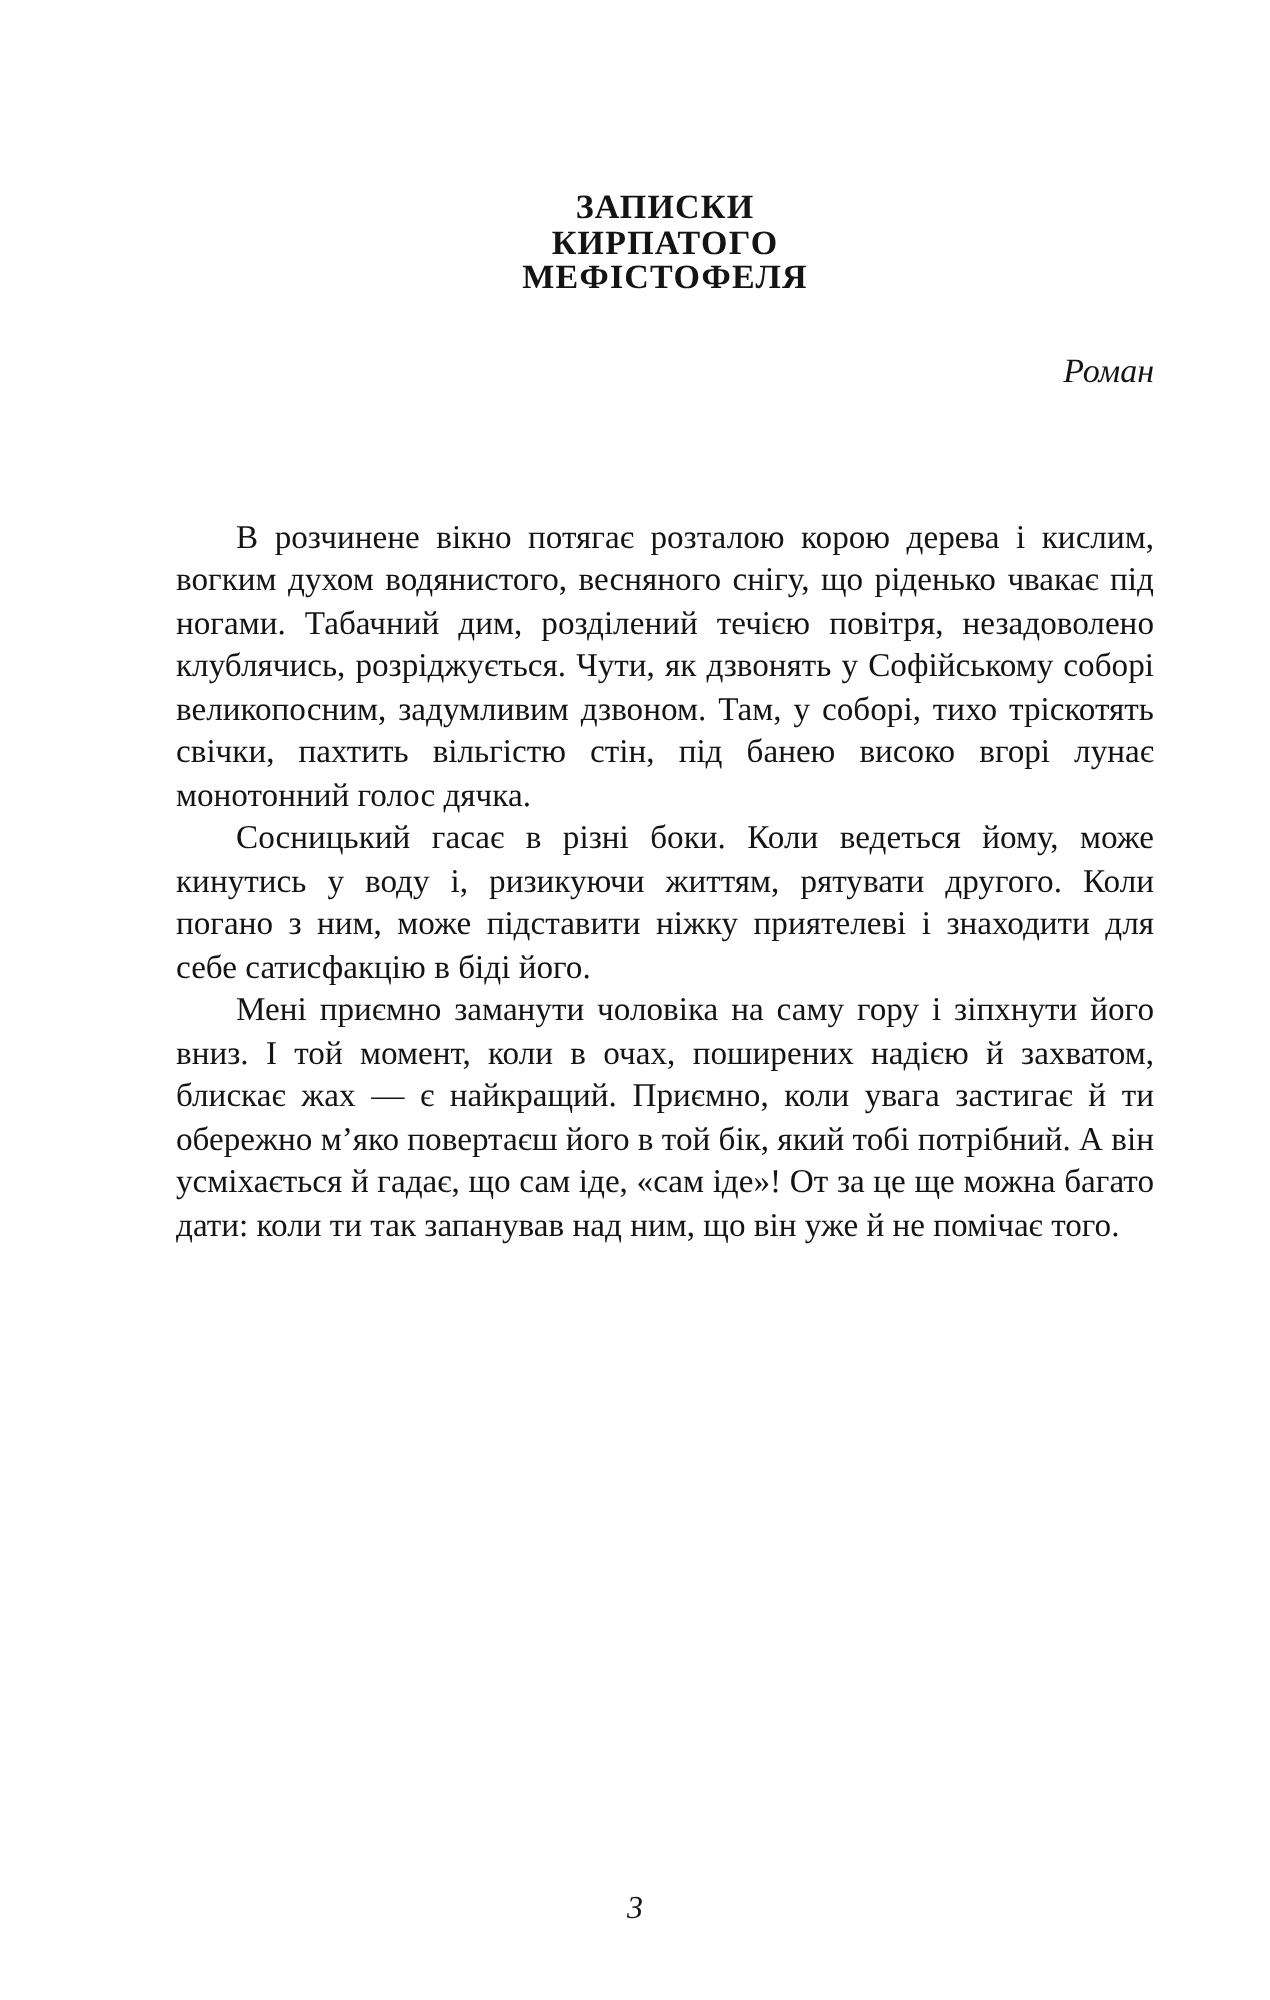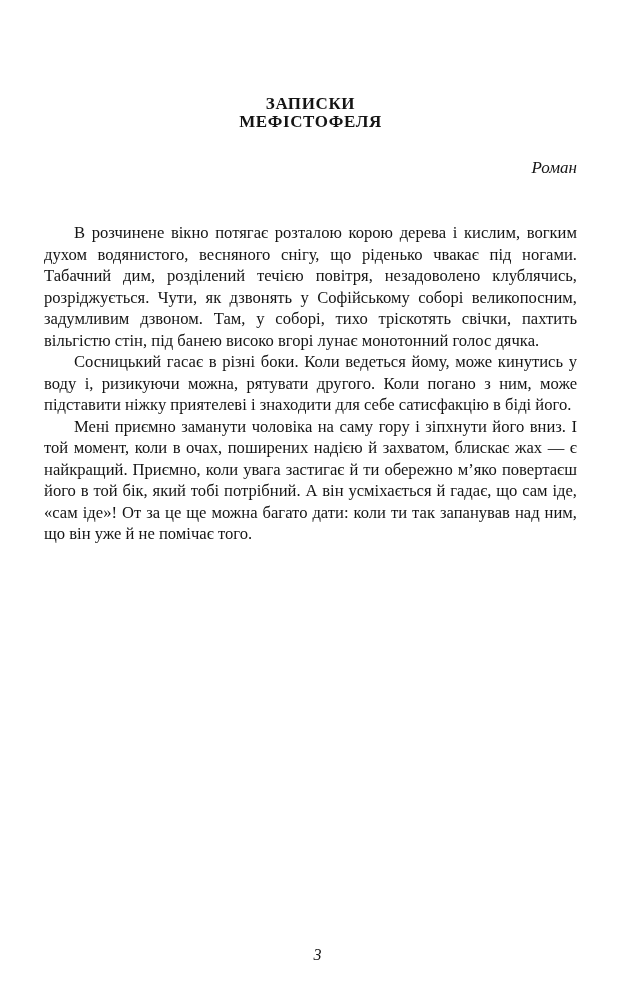--- a/index.html
+++ b/index.html
@@ -12,42 +12,42 @@
       height: 1000px;
       font-family: "Liberation Serif", "DejaVu Serif", serif;
       color: #141414;
       -webkit-font-smoothing: antialiased;
     }
     .page {
       position: relative;
       box-sizing: border-box;
       width: 635px;
       height: 1000px;
-      padding: 95px 58px 0 44px;
+      padding: 95px 58px 0 88px;
       background: #ffffff;
       overflow: hidden;
     }
     .title-block {
       text-align: center;
       font-weight: bold;
       font-size: 17px;
       line-height: 17.5px;
       letter-spacing: 0.6px;
     }
     .title-line {
       display: block;
     }
     .subtitle {
       text-align: right;
       font-style: italic;
       font-size: 17px;
       margin-top: 28px;
     }
     .body-text {
-      margin-top: 44px;
+      margin-top: 62px;
       font-size: 16.6px;
       line-height: 21.5px;
       text-align: justify;
       text-justify: inter-word;
     }
     .body-text p {
       margin: 0;
       padding: 0;
       text-indent: 30px;
       hyphens: auto;
@@ -63,26 +63,27 @@
       color: #141414;
     }
   </style>
 </head>
 <body>
 
 <div class="page">
 
   <header class="title-block">
     <span class="title-line">ЗАПИСКИ</span>
+    <span class="title-line">КИРПАТОГО</span>
     <span class="title-line">МЕФІСТОФЕЛЯ</span>
   </header>
 
   <div class="subtitle">Роман</div>
 
   <main class="body-text">
     <p>В розчинене вікно потягає розталою корою дерева і кислим, вогким духом водянистого, весняного снігу, що ріденько чвакає під ногами. Табачний дим, розділений течією повітря, незадоволено клублячись, розріджується. Чути, як дзвонять у Софійському соборі великопосним, задумливим дзвоном. Там, у соборі, тихо тріскотять свічки, пахтить вільгістю стін, під банею високо вгорі лунає монотонний голос дячка.</p>
-    <p>Сосницький гасає в різні боки. Коли ведеться йому, може кинутись у воду і, ризикуючи можна, рятувати другого. Коли погано з ним, може підставити ніжку приятелеві і знаходити для себе сатисфакцію в біді його.</p>
+    <p>Сосницький гасає в різні боки. Коли ведеться йому, може кинутись у воду і, ризикуючи життям, рятувати другого. Коли погано з ним, може підставити ніжку приятелеві і знаходити для себе сатисфакцію в біді його.</p>
     <p>Мені приємно заманути чоловіка на саму гору і зіпхнути його вниз. І той момент, коли в очах, поширених надією й захватом, блискає жах — є найкращий. Приємно, коли увага застигає й ти обережно м’яко повертаєш його в той бік, який тобі потрібний. А він усміхається й гадає, що сам іде, «сам іде»! От за це ще можна багато дати: коли ти так запанував над ним, що він уже й не помічає того.</p>
   </main>
 
   <footer class="page-number">3</footer>
 
 </div>
 
 </body></html>

